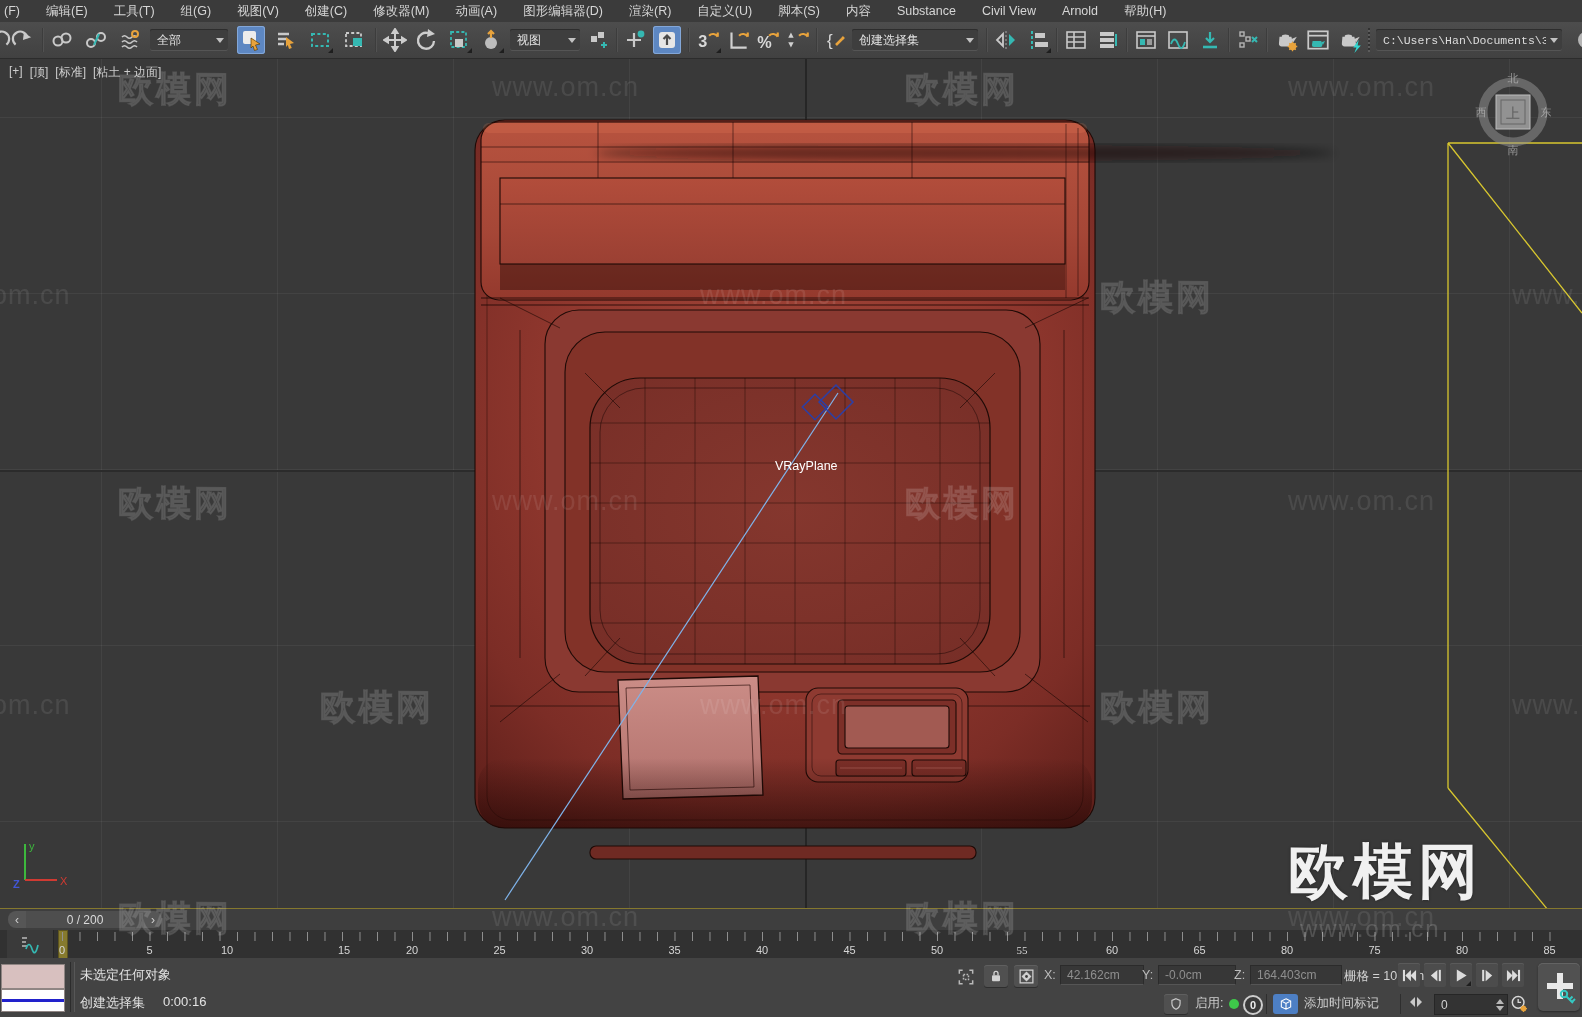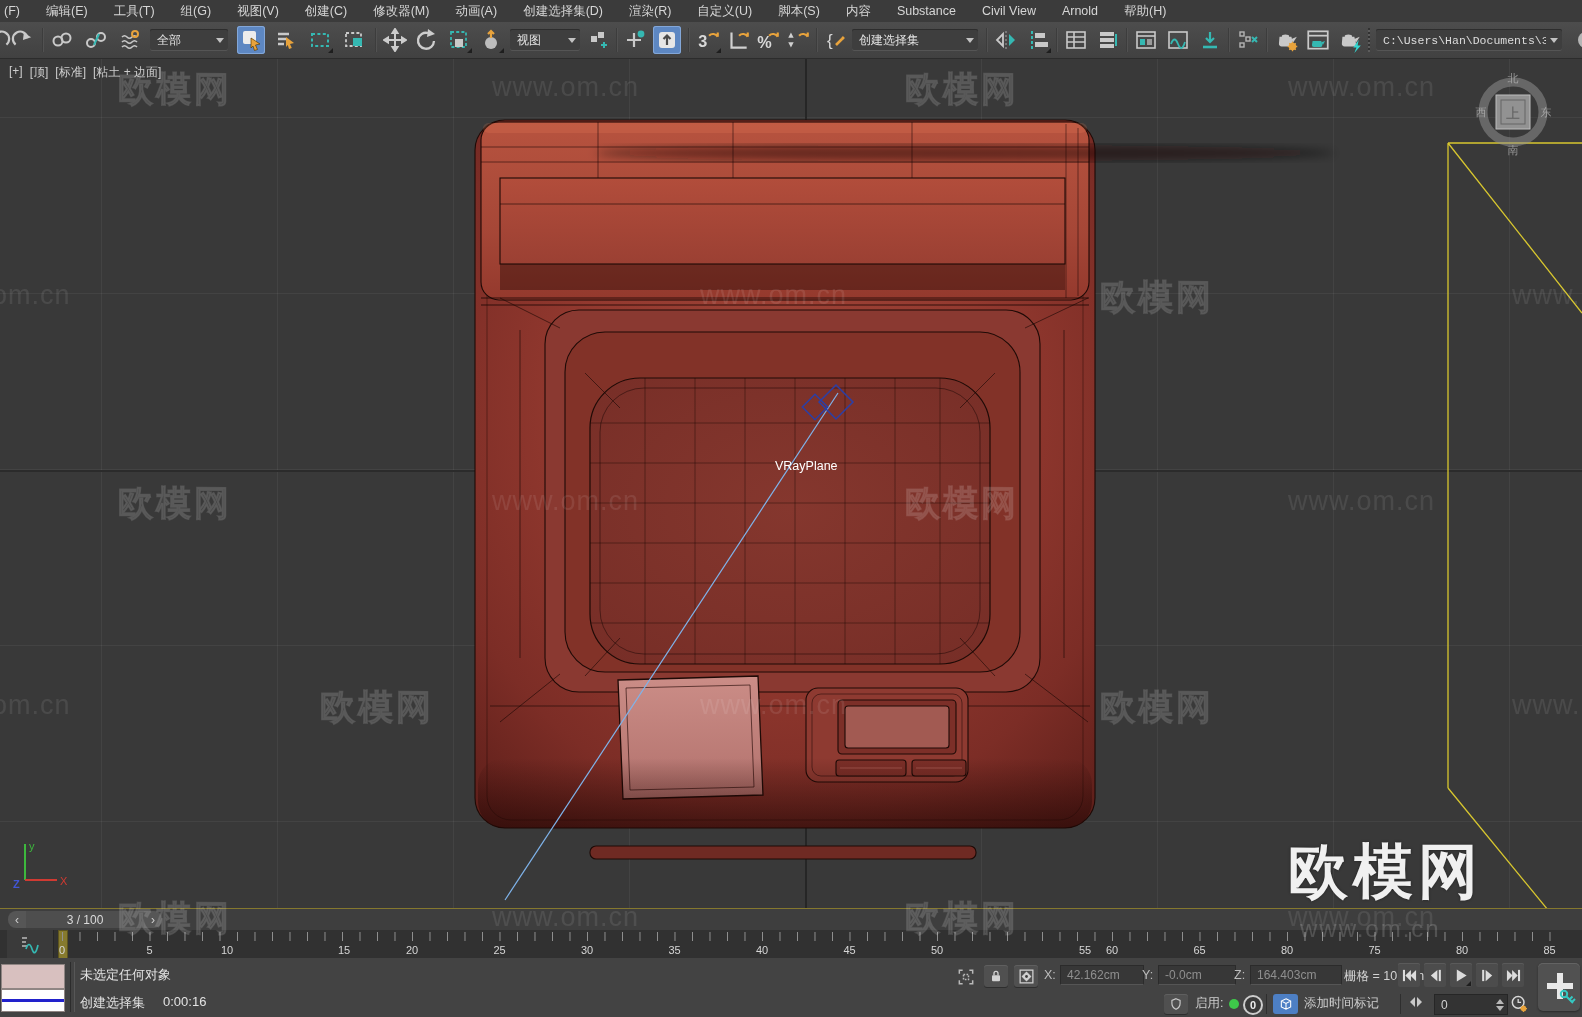--- a/index.html
+++ b/index.html
@@ -109,21 +109,21 @@
 
   <div class="menubar">
       <div class="menu-item">(F)</div>
       <div class="menu-item">编辑(E)</div>
       <div class="menu-item">工具(T)</div>
       <div class="menu-item">组(G)</div>
       <div class="menu-item">视图(V)</div>
       <div class="menu-item">创建(C)</div>
       <div class="menu-item">修改器(M)</div>
       <div class="menu-item">动画(A)</div>
-      <div class="menu-item">创建选择集(D)</div>
+      <div class="menu-item">图形编辑器(D)</div>
       <div class="menu-item">渲染(R)</div>
       <div class="menu-item">自定义(U)</div>
       <div class="menu-item">脚本(S)</div>
       <div class="menu-item">内容</div>
       <div class="menu-item">Substance</div>
       <div class="menu-item">Civil View</div>
       <div class="menu-item">Arnold</div>
       <div class="menu-item">帮助(H)</div>
     </div>
 
@@ -523,21 +523,21 @@
       <span class="wm url" style="left: 1288px; top: 902px;">www.om.cn</span>
     </div>
   <div class="logo">
     <div class="logo-text">欧模网</div>
     <div class="logo-url">www.om.cn</div>
   </div>
 
   <div class="trackbar">
     <div class="tb-pill">
       <div class="tb-arrow">‹</div>
-      <div class="tb-field">3 / 100</div>
+      <div class="tb-field">0 / 200</div>
       <div class="tb-arrow r">›</div>
     </div>
   </div>
   <div class="grip"></div>
 
   <div class="ruler">
     <div class="ruler-left">
       <svg width="22" height="20" viewBox="0 0 22 20">
           <path d="M3 4 h5 M3 8 h4 M3 12 h5" stroke="#b9b9b9" stroke-width="1.6"></path>
           <path d="M7 15 q3 -9 6 0 q3 9 6 -4" fill="none" stroke="#35b8b2" stroke-width="1.7"></path>
@@ -550,21 +550,21 @@
         <span class="tl-num" style="left: 149.5px;">5</span>
         <span class="tl-num" style="left: 227px;">10</span>
         <span class="tl-num" style="left: 344px;">15</span>
         <span class="tl-num" style="left: 412px;">20</span>
         <span class="tl-num" style="left: 499.5px;">25</span>
         <span class="tl-num" style="left: 587px;">30</span>
         <span class="tl-num" style="left: 674.5px;">35</span>
         <span class="tl-num" style="left: 762px;">40</span>
         <span class="tl-num" style="left: 849.5px;">45</span>
         <span class="tl-num" style="left: 937px;">50</span>
-        <span class="tl-num" style="left: 1085px;">55</span>
+        <span class="tl-num" style="left: 1022px; font-family: Liberation Serif, serif;">55</span>
         <span class="tl-num" style="left: 1112px;">60</span>
         <span class="tl-num" style="left: 1199.5px;">65</span>
         <span class="tl-num" style="left: 1287px;">80</span>
         <span class="tl-num" style="left: 1374.5px;">75</span>
         <span class="tl-num" style="left: 1462px;">80</span>
         <span class="tl-num" style="left: 1549.5px;">85</span>
       </div>
   </div>
 
   <div class="statusbar">

